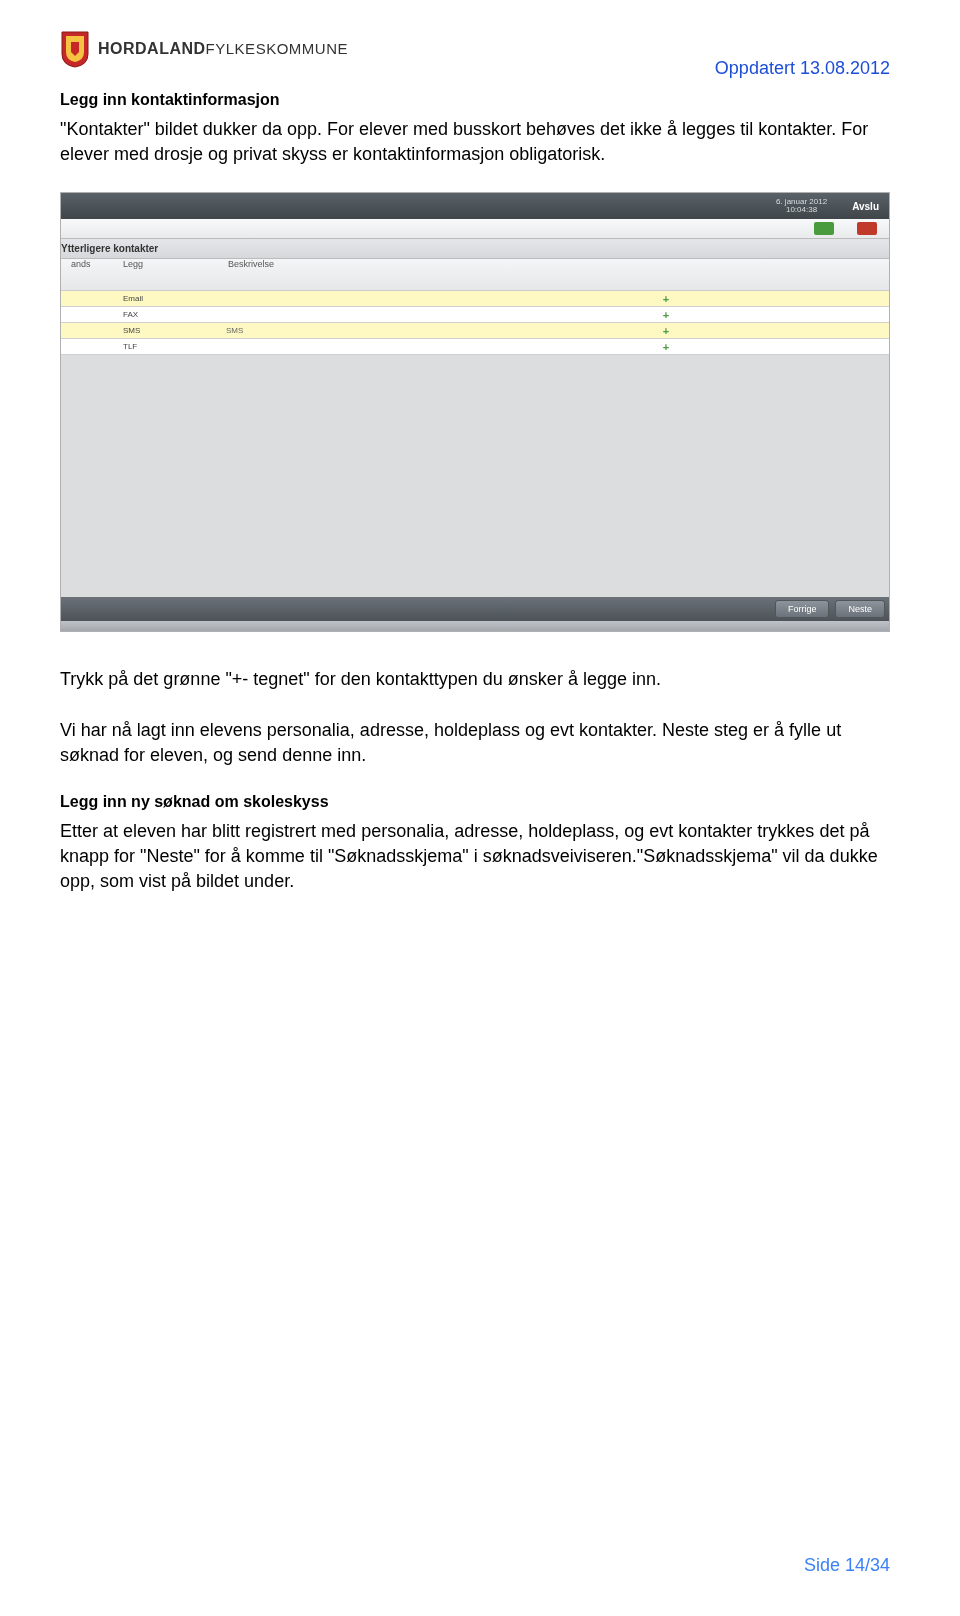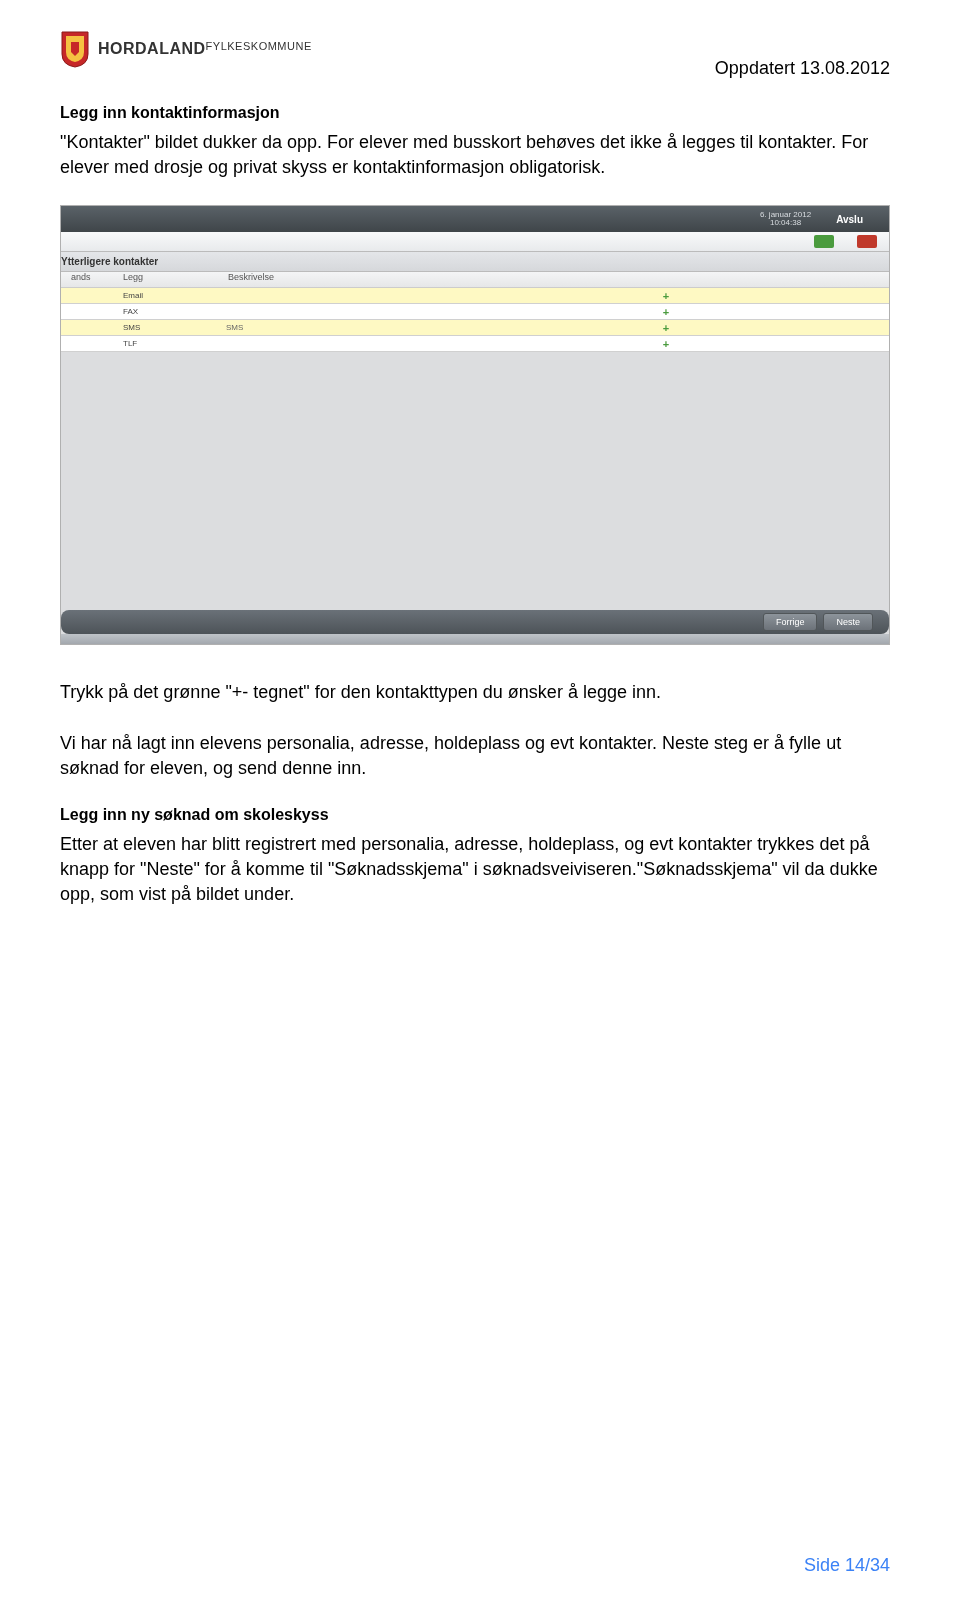--- a/index.html
+++ b/index.html
@@ -35,30 +35,30 @@
       flex-direction: row;
       line-height: 1;
     }
     .logo-text .line1 {
       font-size: 16px;
       font-weight: bold;
       letter-spacing: 0.5px;
       color: #333;
     }
     .logo-text .line2 {
-      font-size: 11px;
+      font-size: 15px;
       letter-spacing: 0.5px;
       color: #333;
     }
     .updated {
-      color: #000000;
+      color: #1d4ed8;
       font-size: 18px;
       text-align: right;
       margin-top: -20px;
-      margin-bottom: 25px;
+      margin-bottom: 12px;
     }
     .section-title {
       font-size: 16px;
       font-weight: bold;
       color: #000;
       margin-bottom: 8px;
     }
     .body-text {
       font-size: 18px;
       color: #000;
@@ -72,21 +72,21 @@
       background: #dcdddf;
       position: relative;
       border: 1px solid #b0b0b0;
     }
     .ss-topbar {
       height: 26px;
       background: linear-gradient(#5a6268, #3f4549);
       display: flex;
       justify-content: flex-end;
       align-items: center;
-      padding-right: 26px;
+      padding-right: 10px;
     }
     .ss-date {
       color: #d8dce0;
       font-size: 8px;
       text-align: center;
       line-height: 1.1;
       margin-right: 25px;
     }
     .ss-avslu {
       color: #fff;
@@ -120,21 +120,21 @@
     .ss-subheader {
       height: 20px;
       background: linear-gradient(#e4e6e9, #d6d8db);
       border-bottom: 1px solid #bbb;
       font-size: 10px;
       font-weight: bold;
       color: #333;
       line-height: 20px;
     }
     .ss-cols {
-      height: 16px;
+      height: 32px;
       background: linear-gradient(#f4f5f6, #e6e7e8);
       border-bottom: 1px solid #ccc;
       display: flex;
       font-size: 9px;
       color: #555;
       padding-left: 10px;
     }
     .ss-cols span:nth-child(1) { width: 52px; }
     .ss-cols span:nth-child(2) { width: 105px; }
     .ss-cols span:nth-child(3) { width: 160px; }
@@ -174,22 +174,21 @@
       position: absolute;
       bottom: 10px;
       left: 0;
       right: 0;
       height: 24px;
       background: linear-gradient(#6a7178, #4d5358);
       display: flex;
       justify-content: flex-end;
       align-items: center;
       gap: 6px;
-      padding-right: 16px;
-      border-radius: 8px;
+      padding-right: 4px;
     }
     .ss-nav-btn {
       background: linear-gradient(#8d949b, #6c7279);
       color: #fff;
       font-size: 9px;
       padding: 3px 12px;
       border-radius: 3px;
       border: 1px solid #515659;
     }
     .ss-scalebar {

